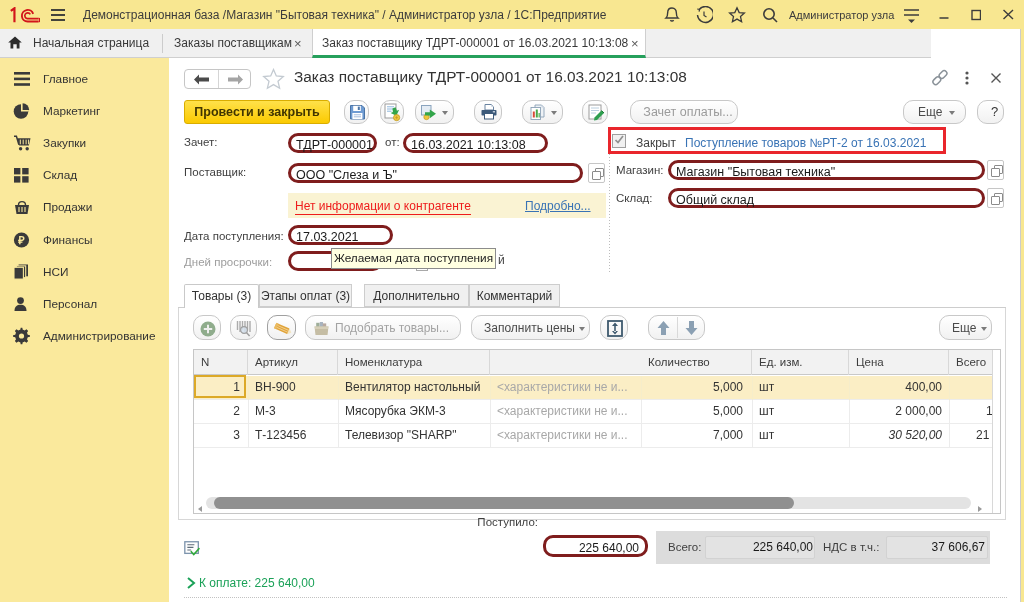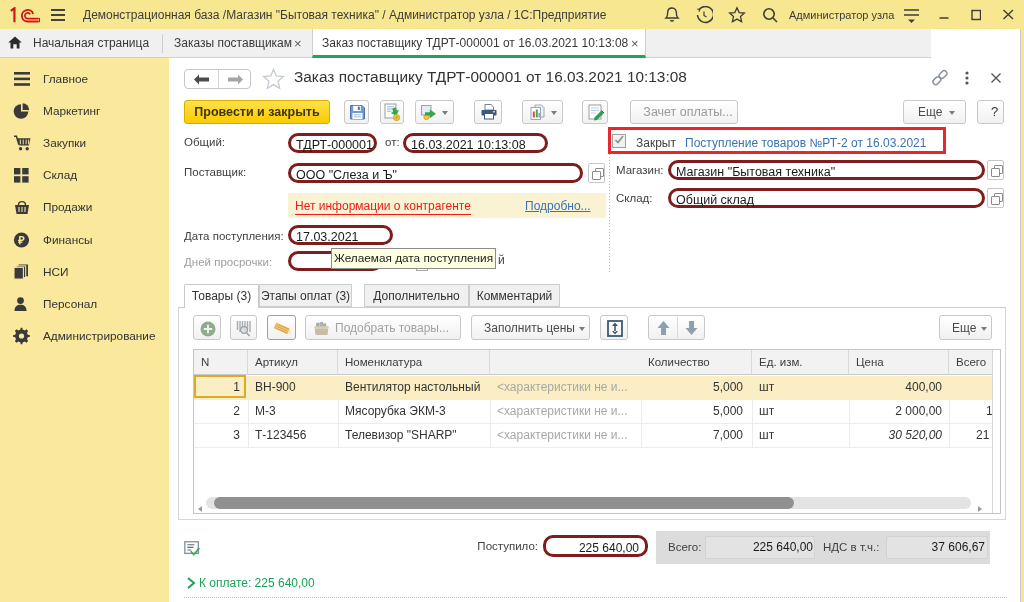--- a/index.html
+++ b/index.html
@@ -24,21 +24,21 @@
 
 #sidebar { position:absolute; left:0; top:58px; width:169px; height:544px; background:#fae99c; }
 .sbitem { position:absolute; left:0; width:169px; height:30px; }
 .sbitem .txt { position:absolute; left:43px; top:50%; transform:translateY(-50%); font-size:11.8px; color:#333333; }
 .sbitem svg { position:absolute; left:13px; top:50%; transform:translateY(-50%); }
 
 
 #content { position:absolute; left:169px; top:58px; width:852px; height:544px; background:#ffffff; }
 
 
-.btn { position:absolute; background:linear-gradient(#ffffff,#f1f1f1); border:1px solid #c8c8c8; border-radius:3px;padding-left:8px; }
+.btn { position:absolute; background:linear-gradient(#ffffff,#f1f1f1); border:1px solid #c8c8c8; border-radius:10px;padding-left:8px; }
 .inp { position:absolute; background:#fff; border:3px solid #7f1d1d; border-radius:10px; font-size:12.5px; color:#1a1a1a; }
 .lbl { position:absolute; font-size:11.5px; color:#3f3f3f; white-space:nowrap; }
 .caret { display:inline-block; width:0; height:0; border-left:4px solid transparent; border-right:4px solid transparent; border-top:4px solid #7b7b7b; vertical-align:middle; }
 .openbtn { width:17px; height:20px; background:#fff; border:1px solid #c6c6c6; border-radius:2px; }
 .openbtn::before { content:""; position:absolute; left:6px; top:4px; width:7px; height:7px; border:1px solid #8b8b8b; background:#fff; border-radius:1px; }
 .openbtn::after { content:""; position:absolute; left:3px; top:7px; width:7px; height:7px; border:1px solid #8b8b8b; background:#fff; border-radius:1px; }
 .tgrp { height:23px; background:#f0f0f0; border:1px solid #cdcdcd; text-align:center; line-height:22px; font-size:12px; color:#333; }
 .hcell { position:absolute; top:0; height:25px; border-right:1px solid #d8d8d8; font-size:11.5px; color:#3d3d3d; line-height:25px; }
 .trow { position:absolute; left:0; width:798px; height:24px; border-bottom:1px solid #ececec; }
 .tcell { position:absolute; top:0; height:24px; font-size:12px; color:#333333; line-height:23px; white-space:nowrap; overflow:hidden; }
@@ -275,21 +275,21 @@
       <path d="M13.5 6.5 L16 9" stroke="#1d7a38" stroke-width="1" fill="none"></path>
     </svg>
 </div>
 <div class="btn" style="left:630px;top:100px;width:108px;height:24px;text-align:center;line-height:22px;font-size:12.5px;color:#9b9b9b;">Зачет оплаты...</div>
 <div class="btn" style="left:903px;top:100px;width:63px;height:24px;font-size:12px;color:#4a4a4a;">
     <span class="abs" style="left:14px;top:4px">Еще</span>
     <span class="caret abs" style="left:45px;top:10px;border-left-width:3.5px;border-right-width:3.5px;"></span>
   </div>
 <div class="btn" style="left:977px;top:100px;width:27px;height:24px;text-align:center;line-height:22px;font-size:13px;color:#333;">?</div>
 
-<div class="lbl" style="left:184px;top:136px">Общий:</div>
+<div class="lbl" style="left:184px;top:136px">Зачет:</div>
 <div class="inp" style="left:288px;top:133px;width:89px;height:20px;line-height:18px;padding-left:5px;">ТДРТ-000001</div>
 <div class="lbl" style="left:385px;top:136px">от:</div>
 <div class="inp" style="left:403px;top:133px;width:145px;height:20px;line-height:18px;padding-left:5px;">16.03.2021 10:13:08</div>
 <div class="lbl" style="left:184px;top:166px">Поставщик:</div>
 <div class="inp" style="left:288px;top:163px;width:295px;height:20px;line-height:18px;padding-left:5px;">ООО "Слеза и Ъ"</div>
 <div class="abs openbtn" style="left:588px;top:163px;"></div>
 <div class="abs" style="left:288px;top:193px;width:318px;height:25px;background:#faf3d3;"></div>
 <div class="abs" style="left:295px;top:199px;font-size:12px;color:#ee1c1c;border-bottom:1px solid #ee1c1c;padding-bottom:1px;">Нет информации о контрагенте</div>
 <div class="abs" style="left:525px;top:199px;font-size:12px;color:#3973b5;text-decoration:underline;">Подробно...</div>
 <div class="lbl" style="left:184px;top:230px">Дата поступления:</div>
@@ -450,21 +450,21 @@
   <div class="abs" style="left:783px;top:149px;width:6px;height:8px;"><svg width="6" height="8" viewBox="0 0 6 8">
         <path d="M1 1 L5 4 L1 7 Z" fill="#9a9a9a"></path>
       </svg></div>
 </div>
 
 <svg class="abs" style="left:184px;top:541px" width="17" height="15" viewBox="0 0 18 16">
     <rect x="0.8" y="0.8" width="14.4" height="12.4" fill="#fdfdfd" stroke="#7d94ad" stroke-width="1.4"></rect>
     <path d="M3.5 4 h7.5 M3.5 6.8 h6.5 M3.5 9.6 h4" stroke="#5d6b78" stroke-width="1.1"></path>
     <path d="M7.8 10.2 L10.2 13.2 L15.8 6.8 L17 8.2 L10.3 15.6 L6.6 11.5 Z" fill="#2faa38"></path>
   </svg>
-<div class="abs" style="left:438px;top:540px;width:100px;text-align:right;font-size:11.5px;color:#3f3f3f;">Поступило:</div>
+<div class="abs" style="left:438px;top:516px;width:100px;text-align:right;font-size:11.5px;color:#3f3f3f;">Поступило:</div>
 <div class="inp" style="left:543px;top:535px;width:105px;height:22px;line-height:20px;padding-right:6px;text-align:right;font-size:12px;">225 640,00</div>
 <div class="abs" style="left:656px;top:531px;width:334px;height:33px;background:#dcdcdc;">
   <span class="abs" style="left:49px;top:5px;width:110px;height:23px;background:#e3e3e3;border:1px solid #d2d2d2;border-radius:2px;"></span>
   <span class="abs" style="left:230px;top:5px;width:102px;height:23px;background:#e3e3e3;border:1px solid #d2d2d2;border-radius:2px;"></span>
   <span class="abs" style="left:12px;top:10px;font-size:11.5px;color:#3f3f3f;">Всего:</span>
   <span class="abs" style="left:54px;top:9px;width:103px;text-align:right;font-size:12px;color:#1a1a1a;">225 640,00</span>
   <span class="abs" style="left:167px;top:10px;font-size:11.5px;color:#3f3f3f;">НДС в т.ч.:</span>
   <span class="abs" style="left:228px;top:9px;width:101px;text-align:right;font-size:12px;color:#1a1a1a;">37 606,67</span>
 </div>
 <div class="abs" style="left:184px;top:597px;width:823px;border-top:1px dotted #c2c2c2;"></div>

